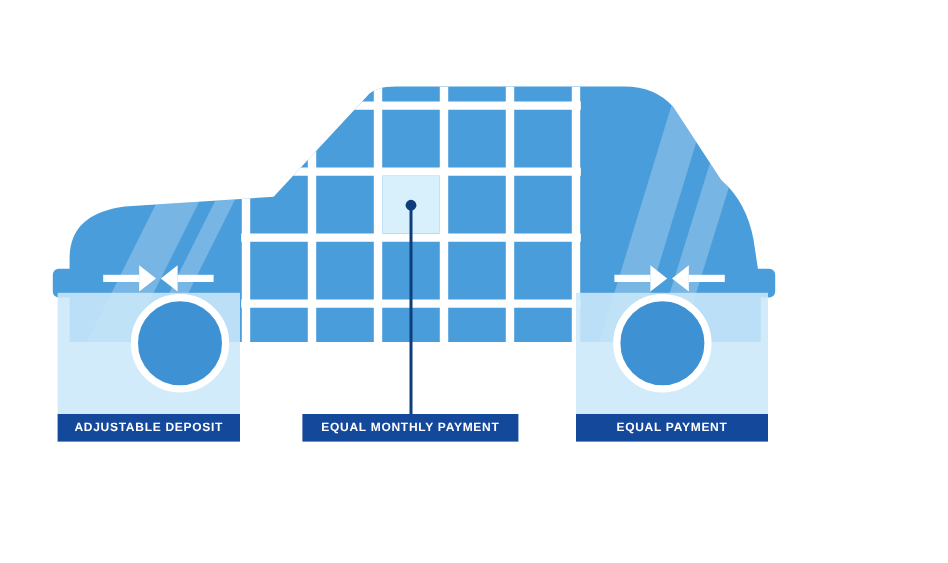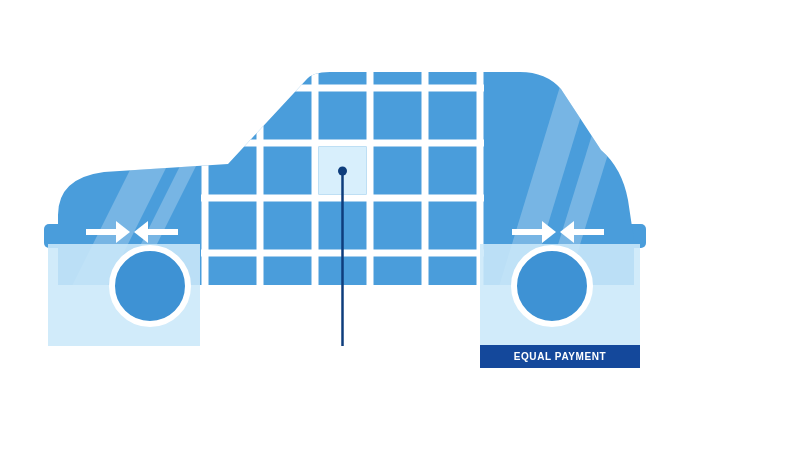--- a/index.html
+++ b/index.html
@@ -82,16 +82,18 @@
       <rect x="512" y="229" width="30" height="6"></rect>
       <polygon points="542,221 542,243 556,232"></polygon>
       <polygon points="574,221 574,243 560,232"></polygon>
       <rect x="574" y="229" width="30" height="6"></rect>
     </g>
 
     <line x1="342.5" y1="171" x2="342.5" y2="346" style="stroke:var(--connector,#0E3D7C)" stroke-width="2.5"></line>
     <circle cx="342.5" cy="171" r="4.5" style="fill:var(--connector,#0E3D7C)"></circle>
   </svg>
 
+  <div class="caption" id="cap-deposit">ADJUSTABLE DEPOSIT</div>
 
+  <div class="caption" id="cap-monthly">EQUAL MONTHLY PAYMENT</div>
 
   <div class="caption" id="cap-final">EQUAL PAYMENT</div>
 </div>
 
 </body></html>

